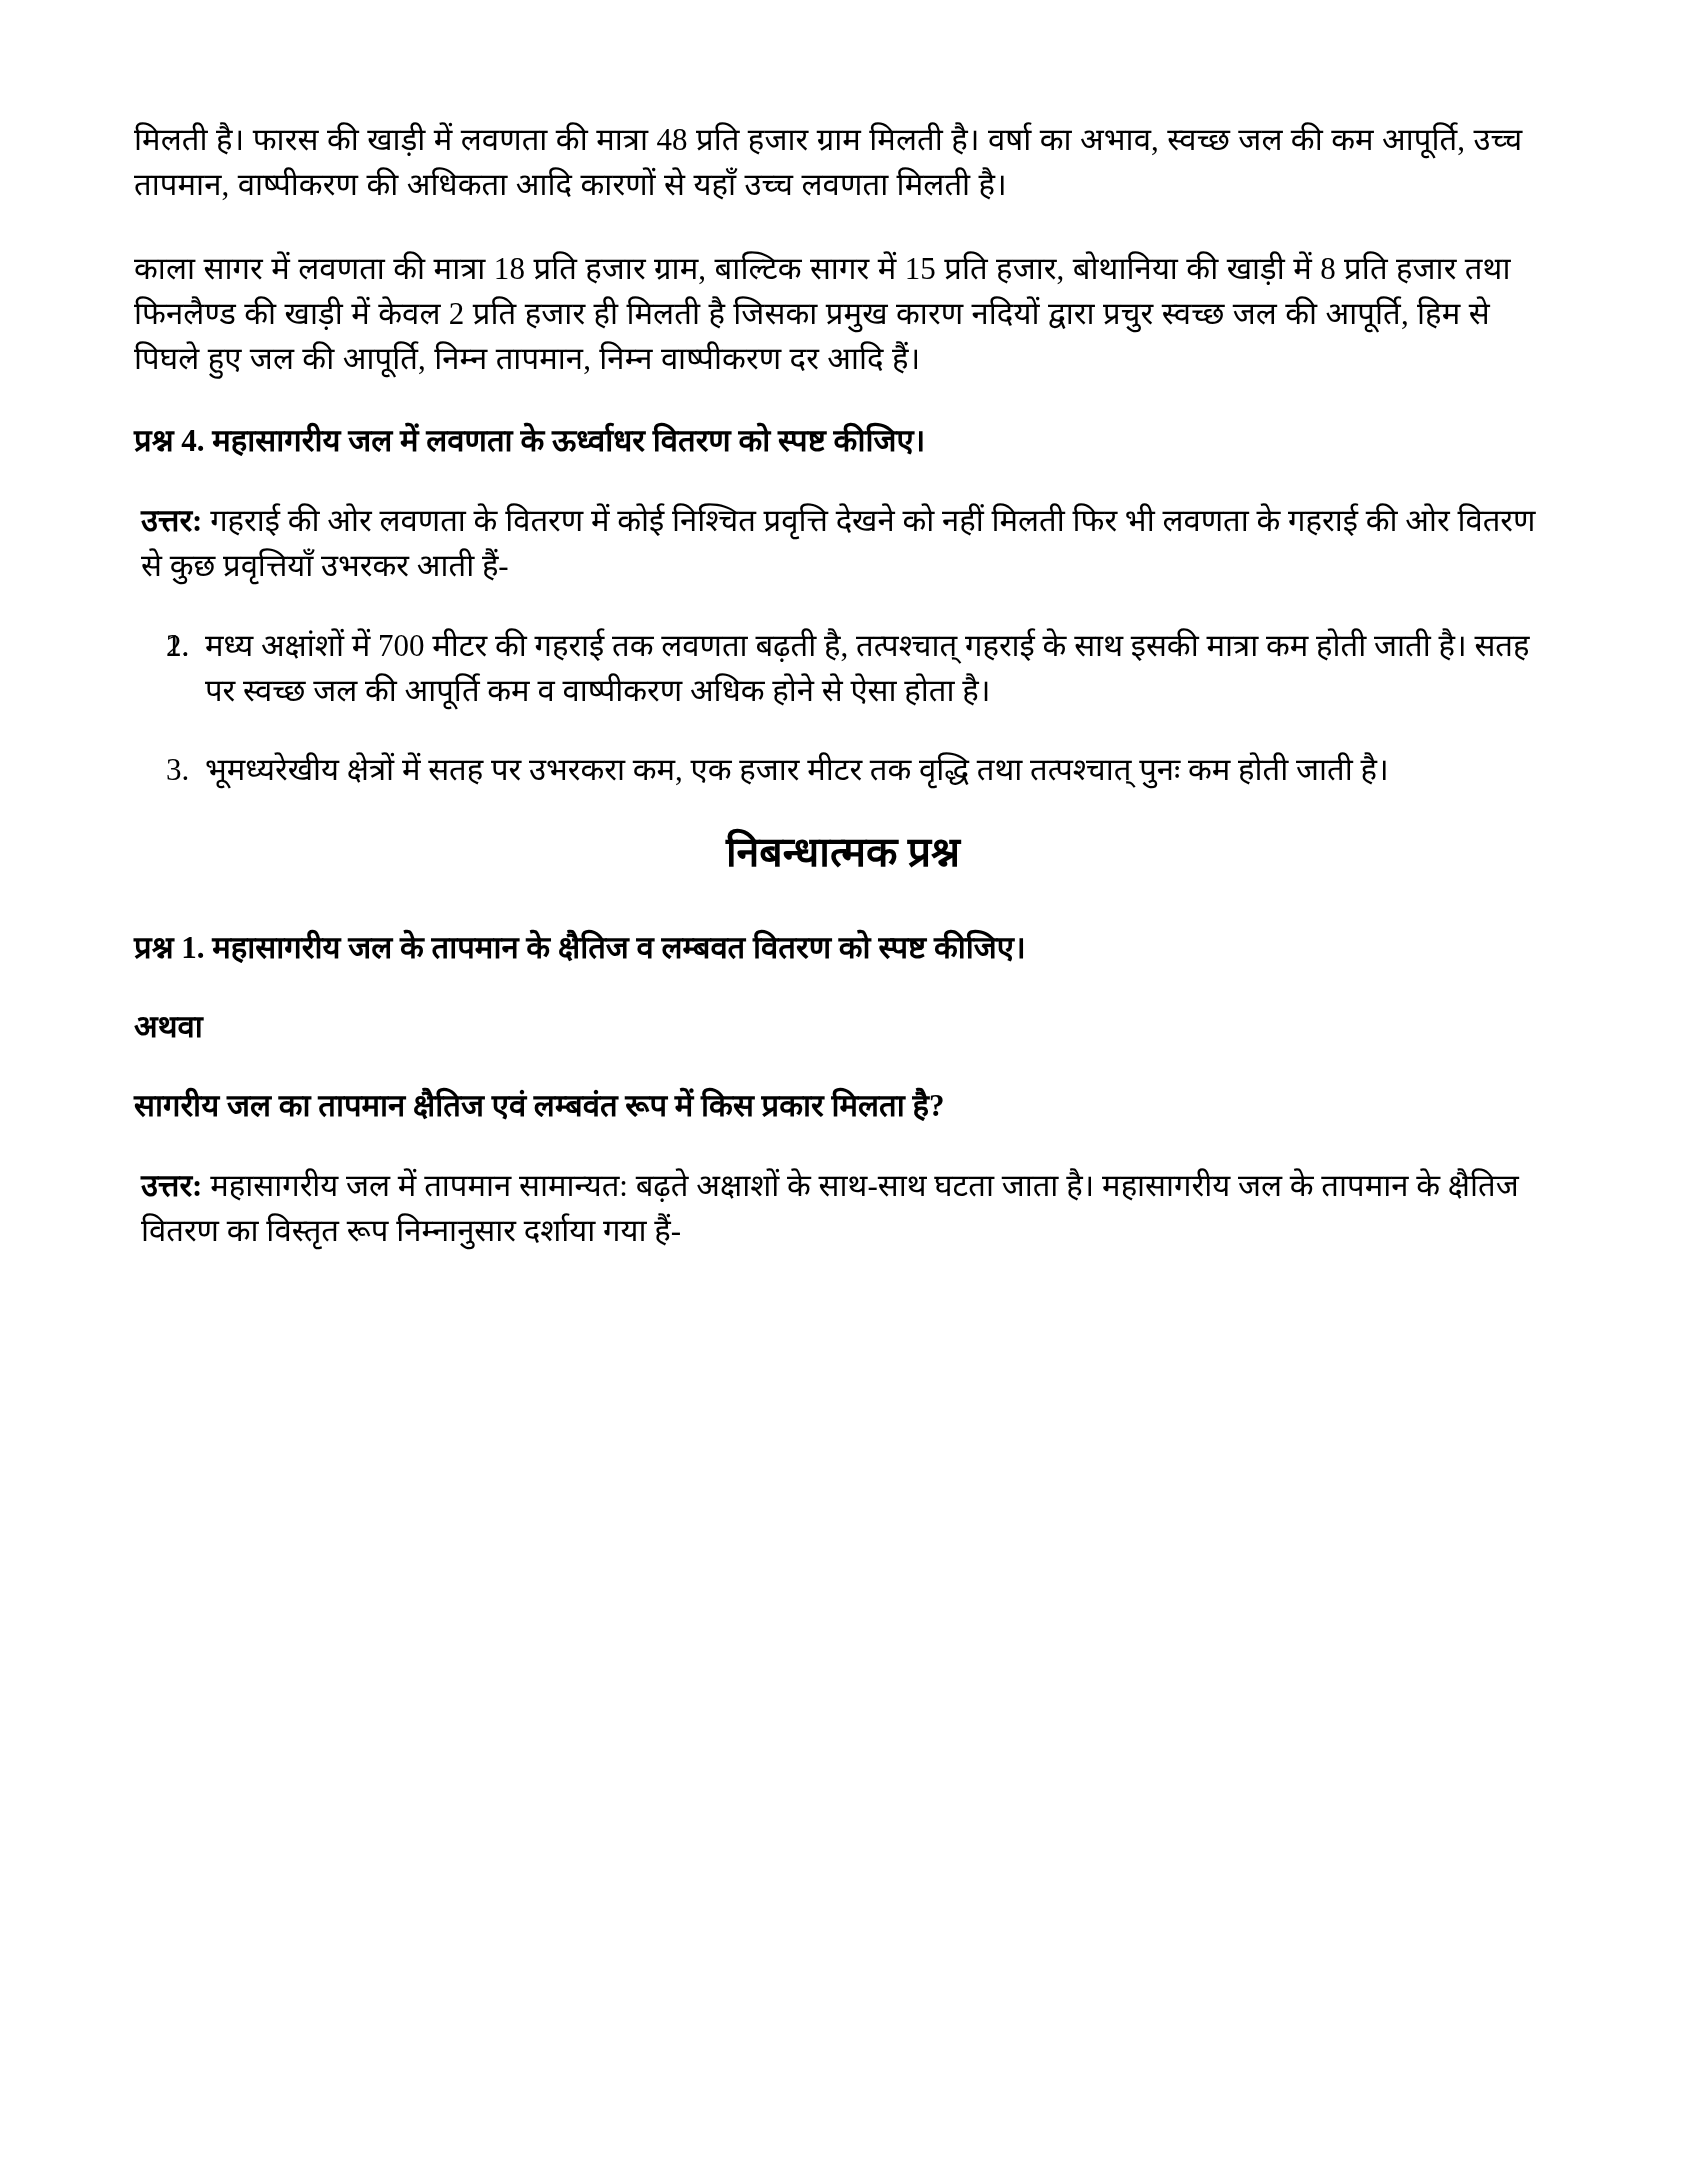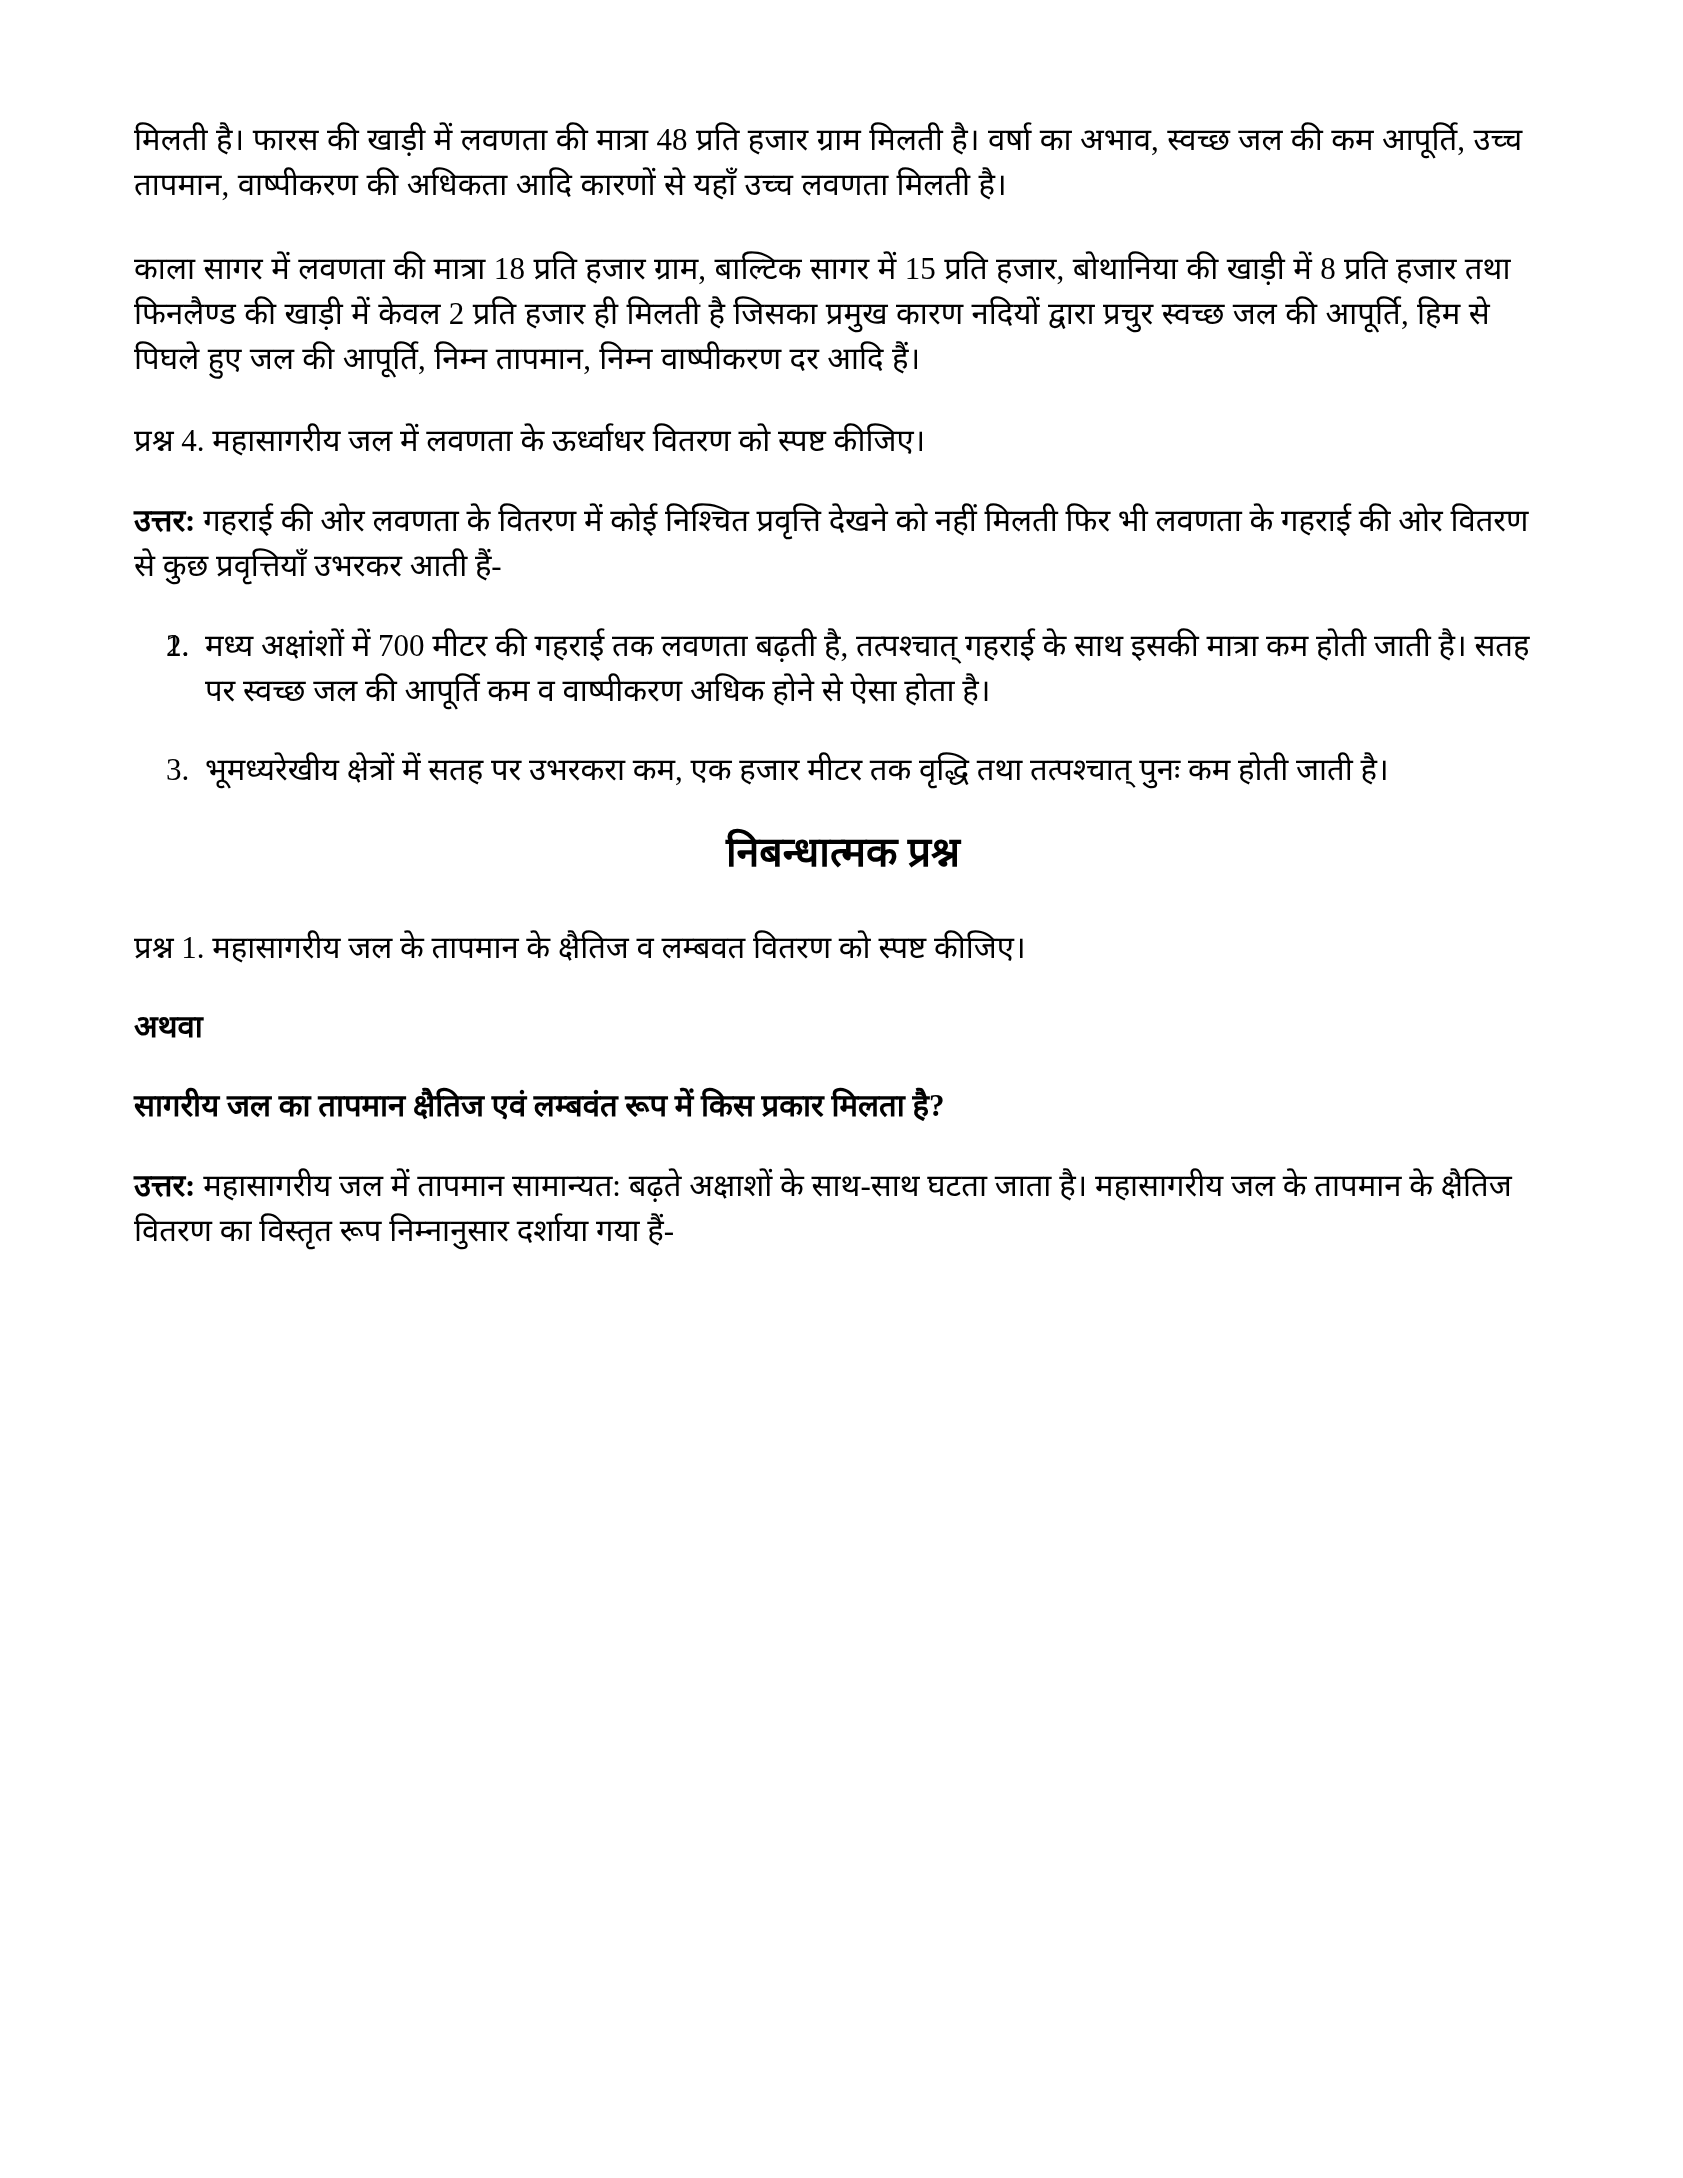--- a/index.html
+++ b/index.html
@@ -39,27 +39,27 @@
     margin: 0 0 38px 0;
     letter-spacing: 0.1px;
     word-spacing: 0.5px;
   }
   .para b, .lead {
     font-weight: 700;
   }
   .qhead {
     font-size: 31px;
     line-height: 1.45;
-    font-weight: 400;
+    font-weight: 700;
     margin: 0 0 34px 0;
   }
   .answer {
     font-size: 31px;
     line-height: 1.46;
-    margin: 0 0 34px 0;
+    margin: 0 0 34px 7px;
   }
   .alt {
     font-size: 31px;
     font-weight: 700;
     line-height: 1.45;
     margin: 12px 0 34px 0;
   }
 
   
   ol.numlist {

